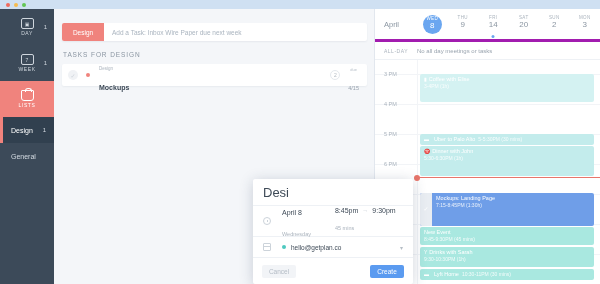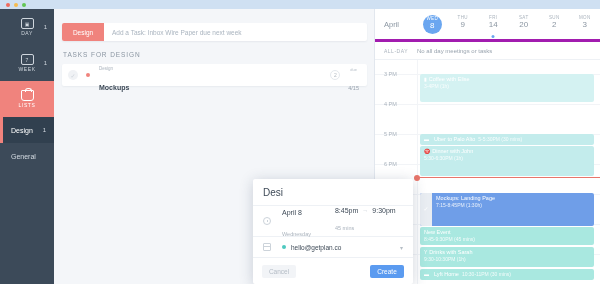--- a/index.html
+++ b/index.html
@@ -293,21 +293,21 @@
     overflow: hidden;
   }
   .modal-title-row {
     height: 27px;
     display: flex; align-items: center;
     padding: 0 10px;
     border-bottom: 1px solid #eef1f5;
   }
   .modal-title-input {
     border: none; outline: none;
-    font-size: 10px; color: #3e4a57;
+    font-size: 13px; color: #3e4a57;
     font-family: "Liberation Sans", sans-serif;
     width: 100%;
     background: transparent;
   }
   .modal-when {
     height: 31px;
     display: flex; align-items: center;
     padding: 0 10px;
     border-bottom: 1px solid #eef1f5;
   }

